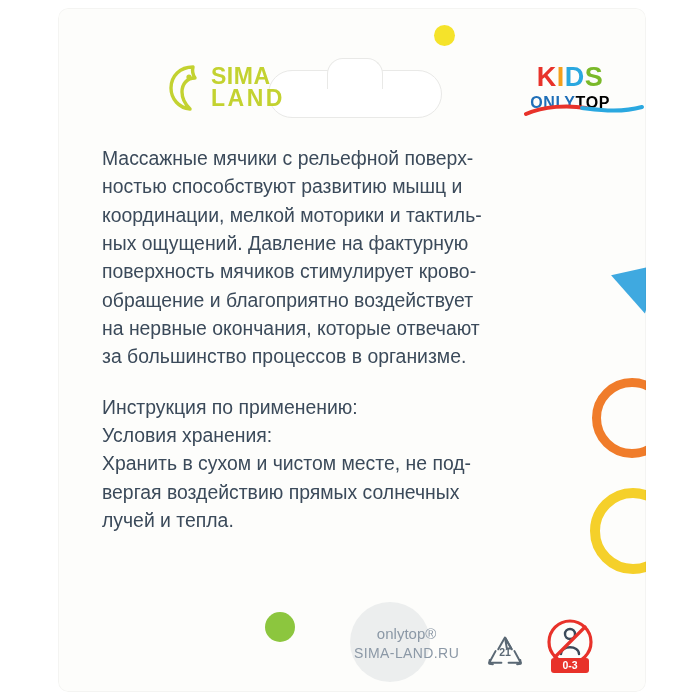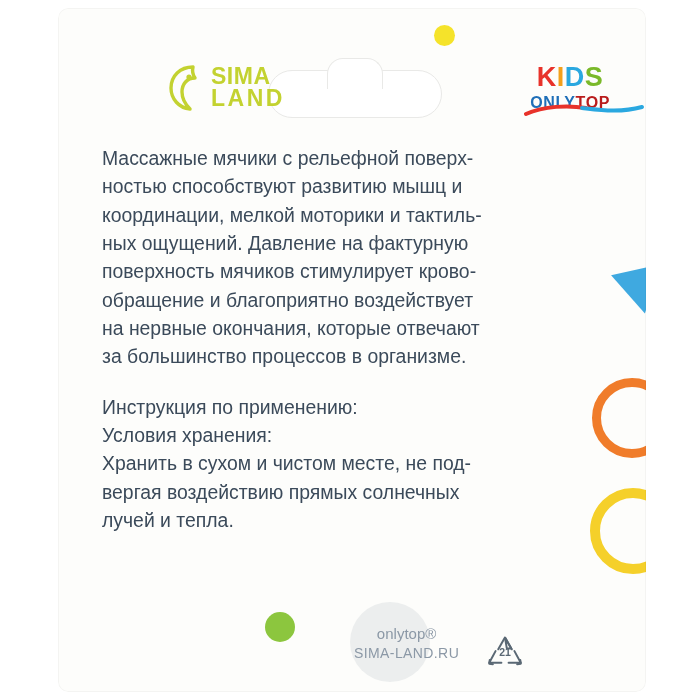--- a/index.html
+++ b/index.html
@@ -138,21 +138,21 @@
   .kot-kids .k2 { color: #f3a01c; }
   .kot-kids .k3 { color: #2aa8e0; }
   .kot-kids .k4 { color: #7ab929; }
   .kot-sub {
     margin-top: 4px;
     font-size: 16px;
     font-weight: bold;
     letter-spacing: 0.6px;
   }
   .kot-sub .only { color: #1f6fb8; }
-  .kot-sub .top { color: #b91c1c; }
+  .kot-sub .top { color: #000000; }
   .kot-swoosh {
     position: absolute;
     left: -6px;
     bottom: -7px;
     width: 122px;
     height: 16px;
   }
 
   
   .copy {
@@ -313,15 +313,25 @@
         <path d="M23.4 4.5 L30.5 17" fill="none" stroke="#5a6874" stroke-width="2.2" stroke-linecap="round"></path>
         <path d="M12.5 19 L5.5 32 L19 32" fill="none" stroke="#5a6874" stroke-width="2.2" stroke-linecap="round" stroke-linejoin="round"></path>
         <path d="M33.5 19 L40.5 32 L27 32" fill="none" stroke="#5a6874" stroke-width="2.2" stroke-linecap="round" stroke-linejoin="round"></path>
         <path d="M6 29 L5.5 33 L9.5 33.5" fill="none" stroke="#5a6874" stroke-width="2.2" stroke-linecap="round" stroke-linejoin="round"></path>
         <path d="M40 29 L40.5 33 L36.5 33.5" fill="none" stroke="#5a6874" stroke-width="2.2" stroke-linecap="round" stroke-linejoin="round"></path>
       </svg>
       <div class="num">21</div>
       
     </div>
 
+    <div class="age">
+      <svg viewBox="0 0 52 52" width="52" height="52">
+        <circle cx="26" cy="24" r="21" fill="none" stroke="#e8322a" stroke-width="3.2"></circle>
+        <circle cx="26" cy="16" r="5" fill="none" stroke="#3b4a5a" stroke-width="2.4"></circle>
+        <path d="M17 36 C17 27 35 27 35 36" fill="none" stroke="#3b4a5a" stroke-width="2.4" stroke-linecap="round"></path>
+        <line x1="11" y1="39" x2="41" y2="9" stroke="#e8322a" stroke-width="3.2" stroke-linecap="round"></line>
+      </svg>
+      <div class="age-badge"></div>
+      <div class="label">0-3</div>
+    </div>
 
   </div>
 </div>
 
 </body></html>

